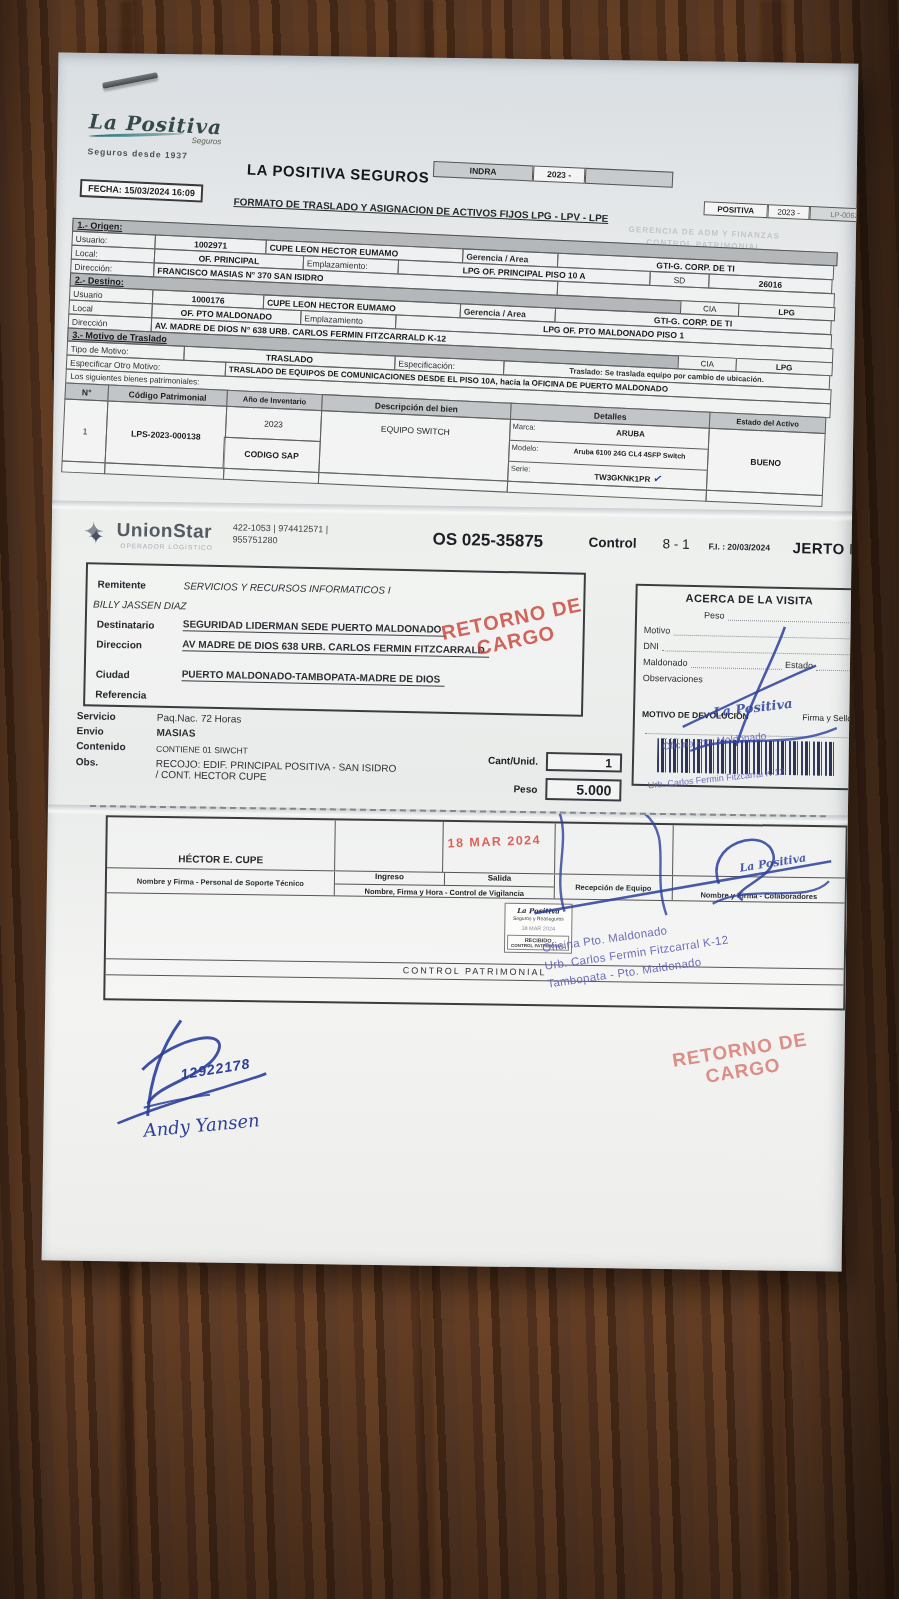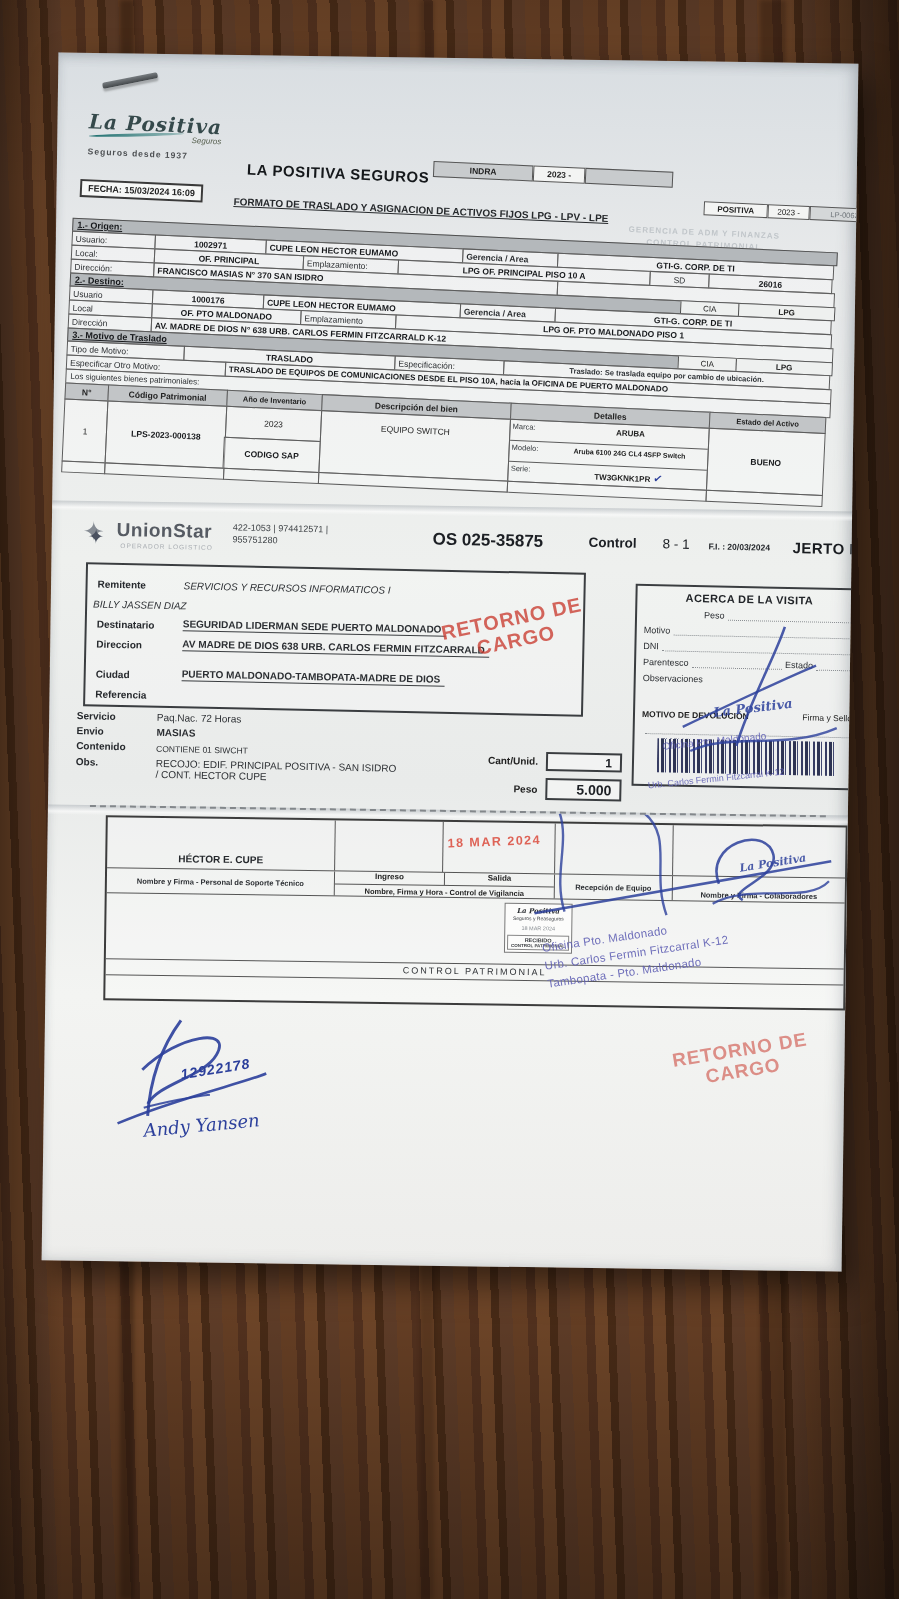--- a/index.html
+++ b/index.html
@@ -314,21 +314,21 @@
         </div>
         <div class="vb-row">
           <span>Motivo</span>
             <span class="dotline"></span>
         </div>
         <div class="vb-row">
           <span>DNI</span>
             <span class="dotline"></span>
         </div>
         <div class="vb-row">
-          <span>Parentesco</span>
+          <span>Maldonado</span>
             <span class="dotline"></span>
           <span>Estado</span>
             <span class="dotline" style="max-width:34px"></span>
         </div>
         <div class="vb-row">
           <span>Observaciones</span>
         </div>
         <div class="vb-motivo">
           <span style="font-weight:bold">MOTIVO DE DEVOLUCIÓN</span>
           <span>Firma y Sello</span>

